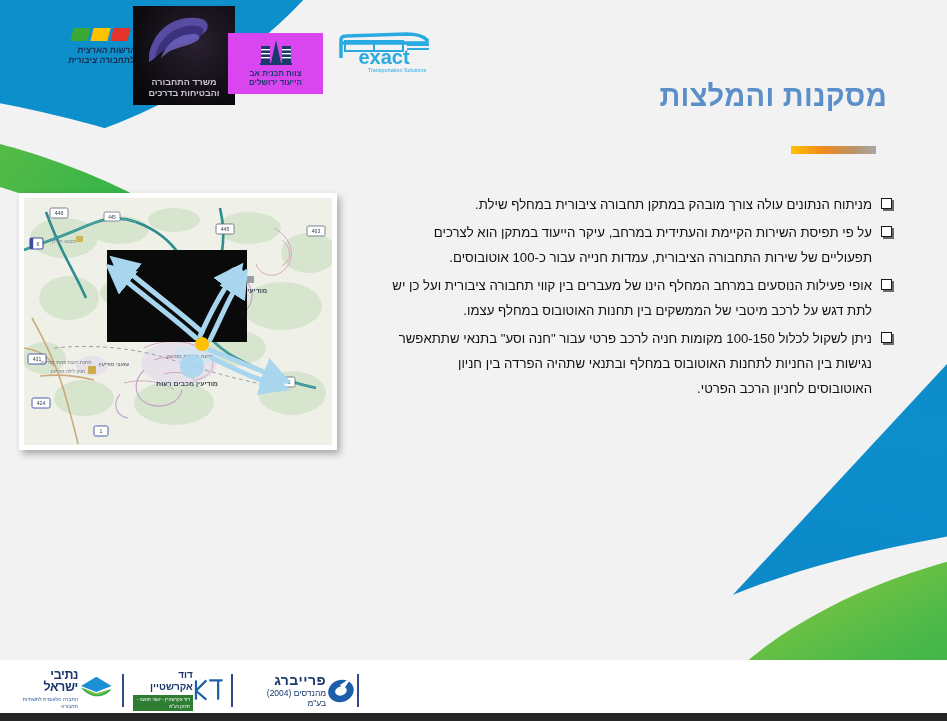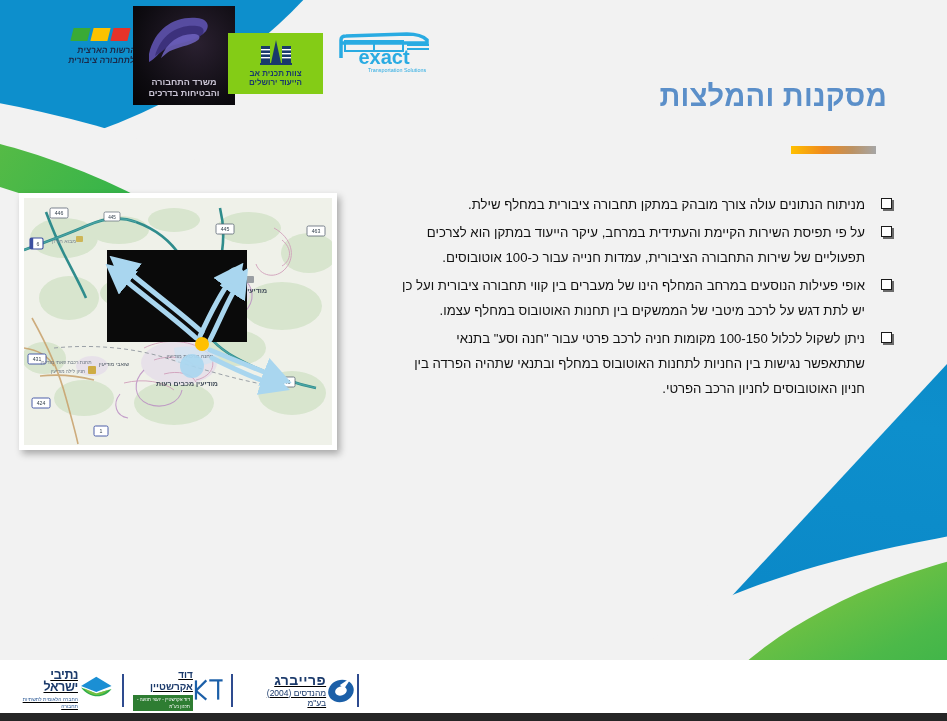--- a/index.html
+++ b/index.html
@@ -75,21 +75,21 @@
 
   .logo-mot{position:absolute;left:133px;top:6px;width:102px;height:99px;
     background:radial-gradient(circle at 62% 38%,#2a2030 0%,#0d0b10 70%,#050406 100%);
     display:flex;flex-direction:column;align-items:center;justify-content:flex-end;
     padding-bottom:6px;box-sizing:border-box;overflow:hidden;}
   .logo-mot .swoosh{position:absolute;left:12px;top:8px;width:66px;height:52px;}
   .logo-mot .mtxt{position:relative;font-size:9px;line-height:11px;color:#c9c4d4;
     direction:rtl;text-align:center;font-weight:bold;}
 
   .logo-jta{position:absolute;left:228px;top:33px;width:95px;height:61px;
-    background:#84cc16;display:flex;flex-direction:column;align-items:center;
+    background:#d946ef;display:flex;flex-direction:column;align-items:center;
     justify-content:center;}
   .logo-jta .mark{width:34px;height:26px;margin-bottom:3px;}
   .logo-jta .jtxt{font-size:8px;line-height:9.5px;color:#1a3a6b;direction:rtl;
     text-align:center;font-weight:bold;}
 
   .logo-exact{position:absolute;left:335px;top:28px;width:100px;height:48px;}
 
   
   .title{
     position:absolute;right:60px;top:80px;
@@ -100,21 +100,21 @@
     position:absolute;right:71px;top:146px;width:85px;height:8px;
     background:linear-gradient(to left,#a6a6a6 0%,#bc9263 28%,#f08a1e 62%,#ffc000 100%);
   }
 
   
   .bullets{
     position:absolute;right:55px;top:192px;width:500px;
     direction:rtl;text-align:right;
   }
   .bullet{
-    display:flex;align-items:flex-start;gap:16px;
+    display:flex;align-items:flex-start;gap:9px;
     margin-bottom:3px;
     justify-content:center;
   }
   .bullet .mark{
     flex:0 0 auto;margin-top:6px;width:9px;height:9px;
     background:#ffffff;border:1.2px solid #1a1a1a;
     box-shadow:2px 2px 0 0 rgba(60,60,60,.75);
   }
   .bullet .txt{
     flex:1 1 auto;font-size:13.2px;line-height:25px;color:#111111;
@@ -129,21 +129,21 @@
   }
   .map{position:absolute;inset:0;overflow:hidden;background:#eef1e8;}
   .map svg{display:block;width:100%;height:100%;}
   .map-black{
     position:absolute;left:83px;top:52px;width:140px;height:92px;
     background:#0a0a0a;
   }
   .map-arrows{position:absolute;inset:0;}
 
   
-  .f-logo{position:absolute;bottom:12px;display:flex;align-items:center;text-decoration:underline;}
+  .f-logo{position:absolute;bottom:12px;display:flex;align-items:center;}
   .f-sep{position:absolute;bottom:14px;width:2px;height:33px;background:#2e4b8f;}
 
   .fl-netivei{left:22px;width:95px;height:40px;}
   .fl-netivei .nt{direction:rtl;text-align:right;color:#1b3a6b;font-weight:bold;}
   .fl-netivei .n1{font-size:12.5px;line-height:12.5px;letter-spacing:-.4px;}
   .fl-netivei .n2{font-size:5px;line-height:7px;color:#2d5a96;font-weight:normal;margin-top:2px;}
 
   .fl-ack{left:133px;width:95px;height:38px;}
   .fl-ack .at{direction:rtl;text-align:right;}
   .fl-ack .a1{font-size:10px;color:#1b3a6b;font-weight:bold;line-height:12px;}

